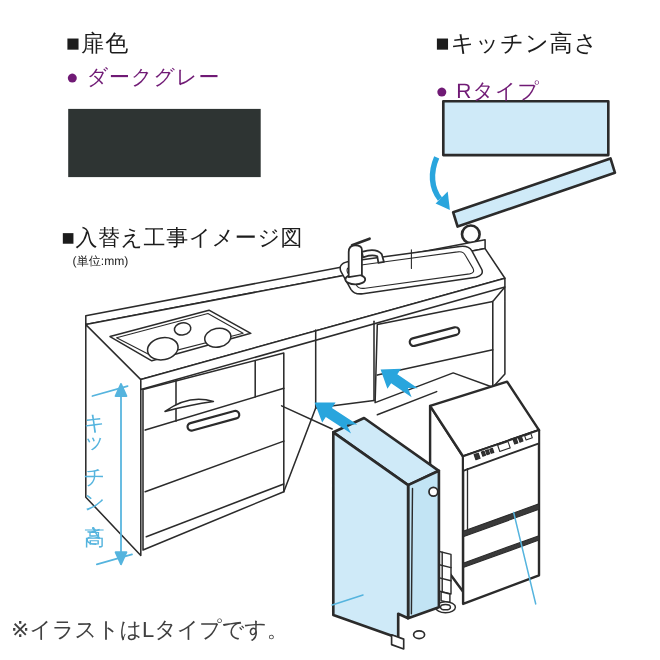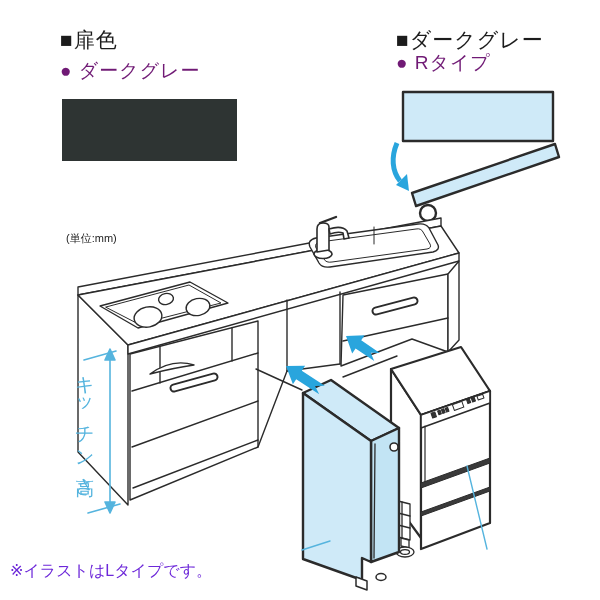--- a/index.html
+++ b/index.html
@@ -6,21 +6,21 @@
   #stage{position:relative;width:588px;height:600px;background:#fff;overflow:hidden;
          font-family:"Liberation Sans","DejaVu Sans",sans-serif;color:#1c1c1c;}
   #artwork{position:absolute;left:0;top:0;width:600px;height:600px;}
   .txt{position:absolute;white-space:nowrap;line-height:1.15;}
   .heading{font-size:21px;letter-spacing:1px;color:#1c1c1c;}
   .bullet{font-size:19px;letter-spacing:1px;color:#701a75;}
   .heading3{font-size:20px;letter-spacing:0.5px;color:#1c1c1c;}
   .unit{font-size:11px;color:#1c1c1c;}
   .blue-label{font-size:19px;color:#55b4de;letter-spacing:1px;}
   .vertical{writing-mode:vertical-rl;text-orientation:upright;letter-spacing:3px;}
-  .footnote{font-size:16px;color:#6d28d9;}
+  .footnote{font-size:20px;color:#404040;}
 </style>
 </head>
 <body>
 <div id="stage">
 
 <svg id="artwork" viewBox="0 0 600 600">
 
   <rect x="62" y="99" width="175" height="62" fill="#2e3433"></rect>
 
   <g stroke="#2b2b2b" stroke-width="2.4" fill="#cfeaf8" stroke-linejoin="round">
@@ -146,22 +146,23 @@
     <g stroke="#55b4de" stroke-width="1.4">
       <line x1="302" y1="550" x2="330" y2="541"></line>
       <line x1="467" y1="466" x2="487" y2="549"></line>
     </g>
   </g>
 </svg>
 
 <div class="txt heading" style="left:60px;top:28px;">■扉色</div>
 <div class="txt bullet" style="left:60px;top:60px;">● ダークグレー</div>
 
-<div class="txt heading" style="left:396px;top:28px;">■ダークグレー</div>
-<div class="txt bullet" style="left:396px;top:52px;">● Rタイプ</div>
+<div class="txt heading" style="left:396px;top:28px;">■キッチン高さ</div>
+<div class="txt bullet" style="left:396px;top:73px;">● Rタイプ</div>
 
+<div class="txt heading3" style="left:56px;top:206px;">■入替え工事イメージ図</div>
 <div class="txt unit" style="left:66px;top:232px;">(単位:mm)</div>
 
 <div class="txt blue-label vertical" style="left:74px;top:363px;">キッチン高さ</div>
 
 <div class="txt footnote" style="left:10px;top:562px;">※イラストはLタイプです。</div>
 
 </div>
 
 </body></html>

